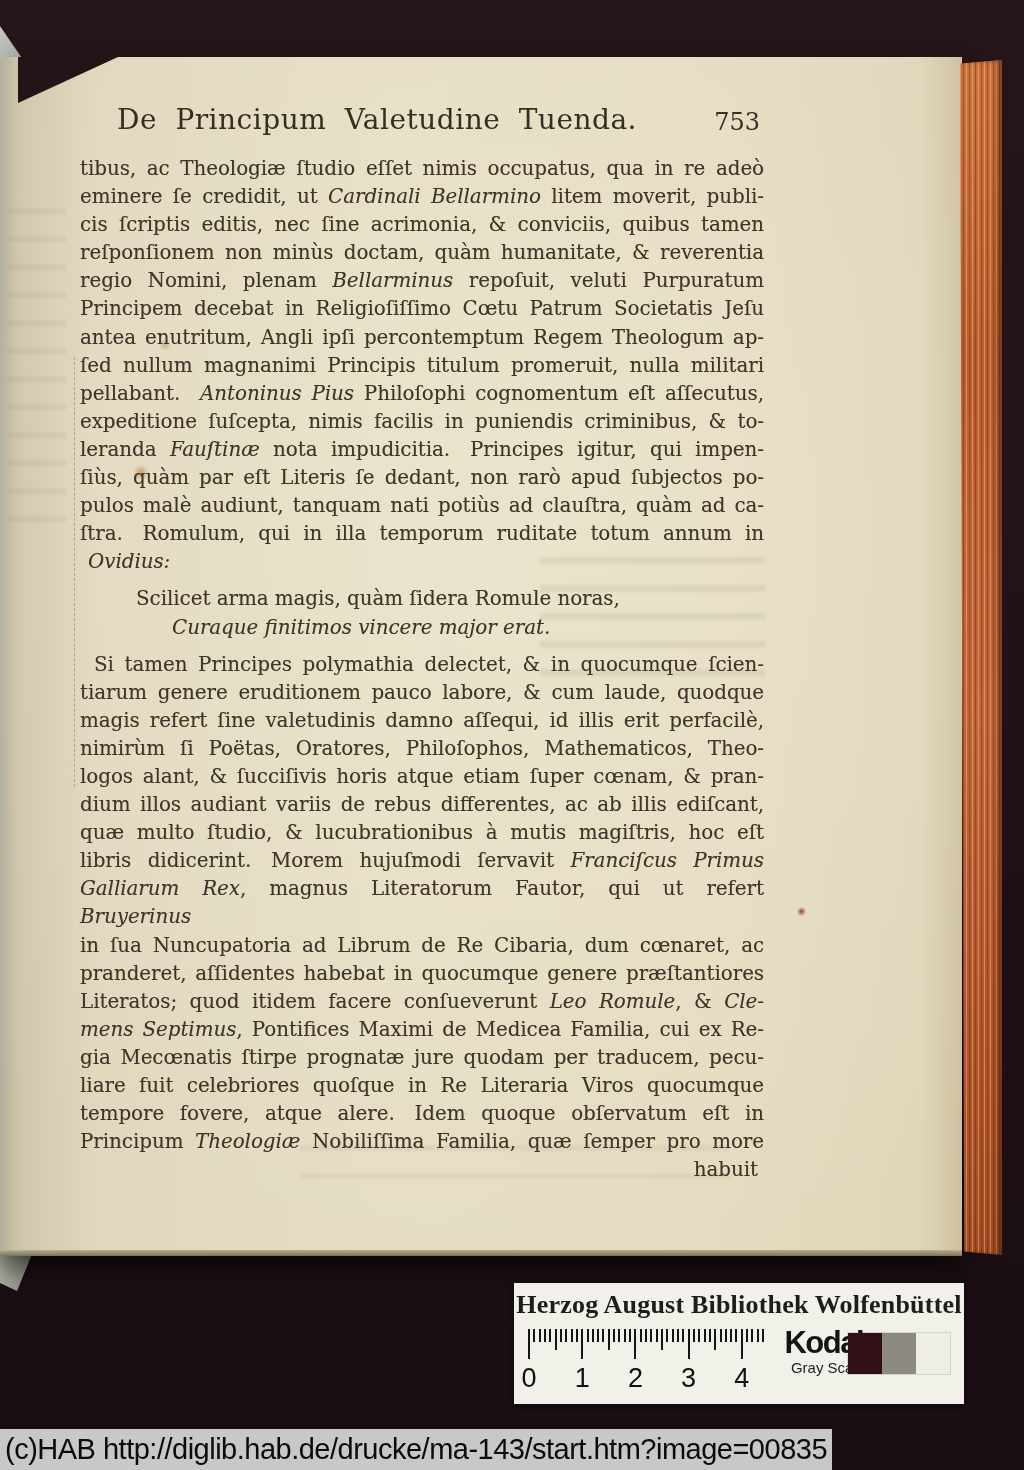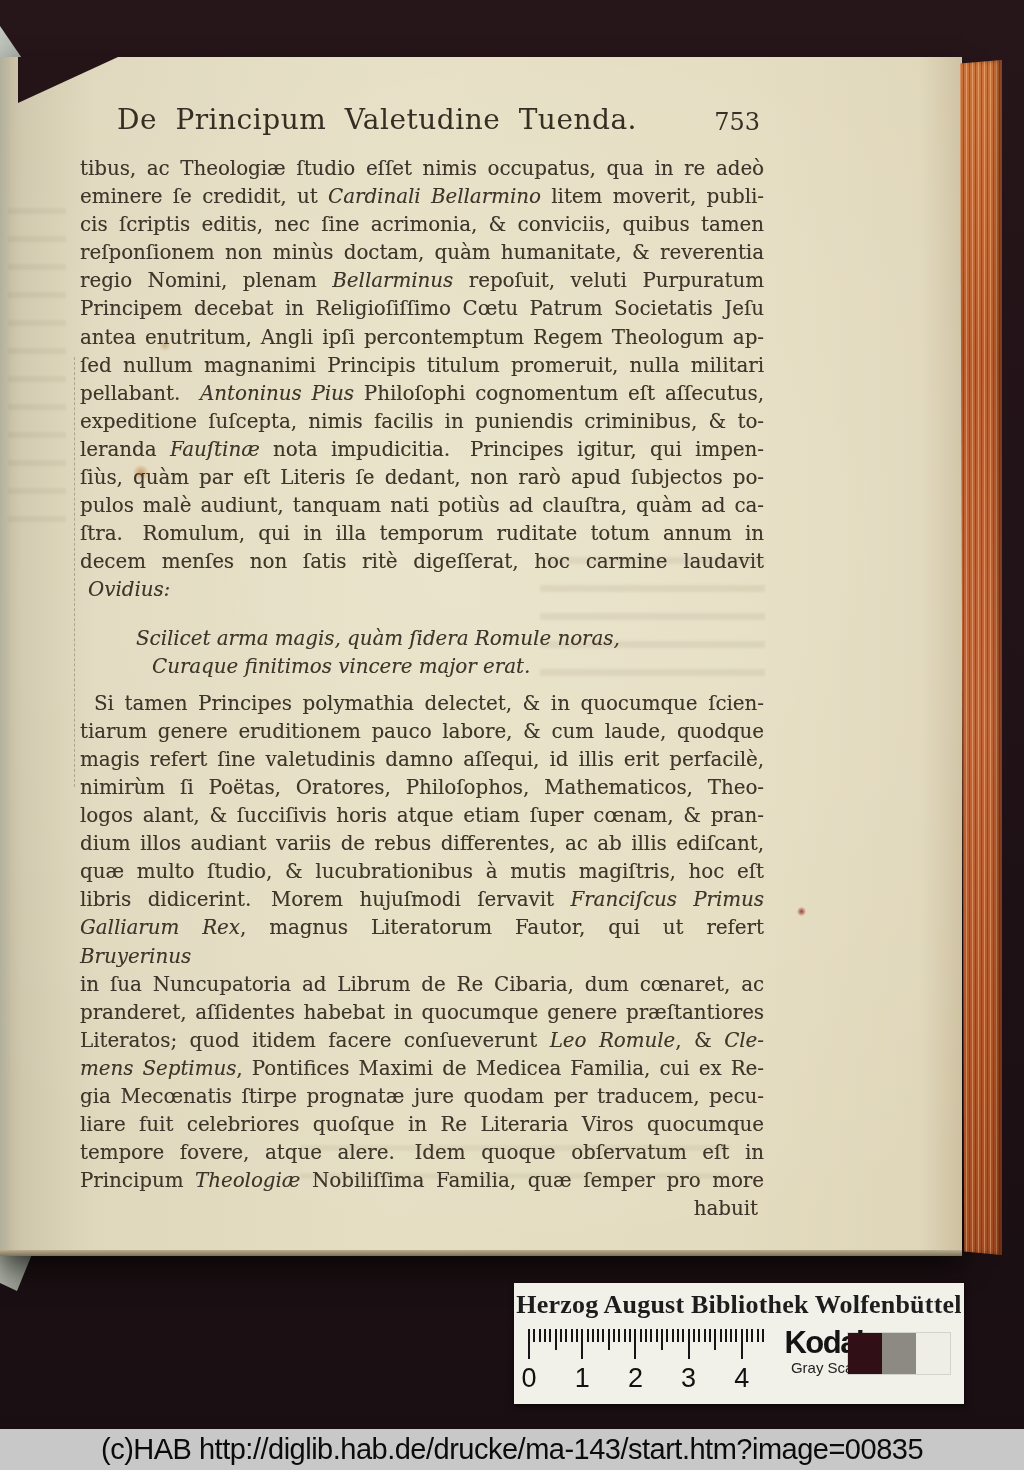--- a/index.html
+++ b/index.html
@@ -38,22 +38,22 @@
   
   .textblock{position:absolute;left:80px;top:46px;width:684px;color:#3f342a;}
   .pagehead{position:relative;height:38px;margin-bottom:14px;}
   .pagehead .title{display:block;text-align:center;font-size:28px;word-spacing:9px;
     letter-spacing:0.5px;color:#372d23;padding-right:90px;}
   .pagehead .pageno{position:absolute;right:4px;top:5px;font-size:24px;color:#3a2f25;}
   .tl{font-size:19.8px;line-height:28.1px;text-align:justify;text-align-last:justify;
     text-shadow:0.3px 0.3px 0.4px rgba(62,46,28,0.35);}
   .tl.p{text-align:left;text-align-last:left;margin-left:8px;}
   .tl.ind{text-indent:14px;}
-  .tl.v1{margin-left:56px;margin-top:20px;text-align:left;text-align-last:left;font-style:italic;}
-  .tl.v2{margin-left:72px;margin-bottom:9px;text-align:left;text-align-last:left;font-style:italic;}
+  .tl.v1{margin-left:56px;margin-top:9px;text-align:left;text-align-last:left;}
+  .tl.v2{margin-left:92px;margin-bottom:9px;text-align:left;text-align-last:left;font-style:italic;}
   .tl.cw{text-align:right;text-align-last:right;padding-right:6px;}
   .it{font-style:italic;}
   
   .ghost{position:absolute;filter:blur(1.2px);opacity:0.75;pointer-events:none;}
   .g1{left:540px;top:490px;width:225px;height:140px;
     background:repeating-linear-gradient(180deg,rgba(0,0,0,0) 0 10px,rgba(112,96,64,0.13) 10px 17px,rgba(0,0,0,0) 17px 28px);}
   .g2{left:8px;top:140px;width:58px;height:330px;
     background:repeating-linear-gradient(180deg,rgba(0,0,0,0) 0 11px,rgba(100,88,62,0.10) 11px 17px,rgba(0,0,0,0) 17px 28px);}
   .g3{left:300px;top:1078px;width:430px;height:66px;
     background:repeating-linear-gradient(180deg,rgba(0,0,0,0) 0 10px,rgba(108,92,62,0.10) 10px 16px,rgba(0,0,0,0) 16px 28px);}
@@ -78,21 +78,21 @@
   .ruler .num{position:absolute;top:34px;width:26px;text-align:center;
     font-family:"Liberation Sans",sans-serif;font-size:27px;color:#111;}
   .kodak{position:absolute;left:266px;top:42px;width:96px;text-align:center;
     font-family:"Liberation Sans",sans-serif;}
   .kodak .brand{display:block;font-size:31px;font-weight:bold;letter-spacing:-1.5px;color:#141414;}
   .kodak .sub{display:block;font-size:15px;color:#222;margin-top:-2px;}
   .patches{position:absolute;left:334px;top:50px;height:41px;display:flex;
     box-shadow:0 0 0 1px rgba(0,0,0,0.12);}
   .patch{width:34px;height:41px;}
   
-  .caption-bar{position:absolute;left:0;top:1429px;width:1024px;height:41px;background:#c8c8c8;}
+  .caption-bar{position:absolute;left:0;top:1429px;width:832px;height:41px;background:#c8c8c8;}
   .caption-bar span{display:block;text-align:center;line-height:41px;font-size:29px;
     letter-spacing:-0.5px;color:#0b0b0b;font-family:"Liberation Sans",sans-serif;}
 </style>
 </head>
 <body>
 
 <div class="canvas">
 
   <div class="plexi-top"></div>
   <div class="plexi-bottom"></div>
@@ -122,21 +122,20 @@
           <div class="tl j"><span>regio Nomini, plenam </span><span class="it">Bellarminus</span><span> repoſuit, veluti Purpuratum</span></div>
           <div class="tl j"><span>Principem decebat in Religioſiſſimo Cœtu Patrum Societatis Jeſu</span></div>
           <div class="tl j"><span>antea enutritum, Angli ipſi percontemptum Regem Theologum ap-</span></div>
           <div class="tl j"><span>ſed nullum magnanimi Principis titulum promeruit, nulla militari</span></div>
           <div class="tl j"><span>pellabant. </span><span class="it">Antoninus Pius</span><span> Philoſophi cognomentum eſt aſſecutus,</span></div>
           <div class="tl j"><span>expeditione ſuſcepta, nimis facilis in puniendis criminibus, &amp; to-</span></div>
           <div class="tl j"><span>leranda </span><span class="it">Fauſtinæ</span><span> nota impudicitia. Principes igitur, qui impen-</span></div>
           <div class="tl j"><span>ſiùs, quàm par eſt Literis ſe dedant, non rarò apud ſubjectos po-</span></div>
           <div class="tl j"><span>pulos malè audiunt, tanquam nati potiùs ad clauſtra, quàm ad ca-</span></div>
           <div class="tl j"><span>ſtra. Romulum, qui in illa temporum ruditate totum annum in</span></div>
-          <div class="tl j"><span>decem menſes non ſatis ritè digeſſerat, hoc carmine laudavit</span></div>
           <div class="tl p"><span class="it">Ovidius:</span></div>
           <div class="tl v1"><span>Scilicet arma magis, quàm ſidera Romule noras,</span></div>
           <div class="tl v2"><span>Curaque finitimos vincere major erat.</span></div>
           <div class="tl j ind"><span>Si tamen Principes polymathia delectet, &amp; in quocumque ſcien-</span></div>
           <div class="tl j"><span>tiarum genere eruditionem pauco labore, &amp; cum laude, quodque</span></div>
           <div class="tl j"><span>magis refert ſine valetudinis damno aſſequi, id illis erit perfacilè,</span></div>
           <div class="tl j"><span>nimirùm ſi Poëtas, Oratores, Philoſophos, Mathematicos, Theo-</span></div>
           <div class="tl j"><span>logos alant, &amp; ſucciſivis horis atque etiam ſuper cœnam, &amp; pran-</span></div>
           <div class="tl j"><span>dium illos audiant variis de rebus differentes, ac ab illis ediſcant,</span></div>
           <div class="tl j"><span>quæ multo ſtudio, &amp; lucubrationibus à mutis magiſtris, hoc eſt</span></div>

